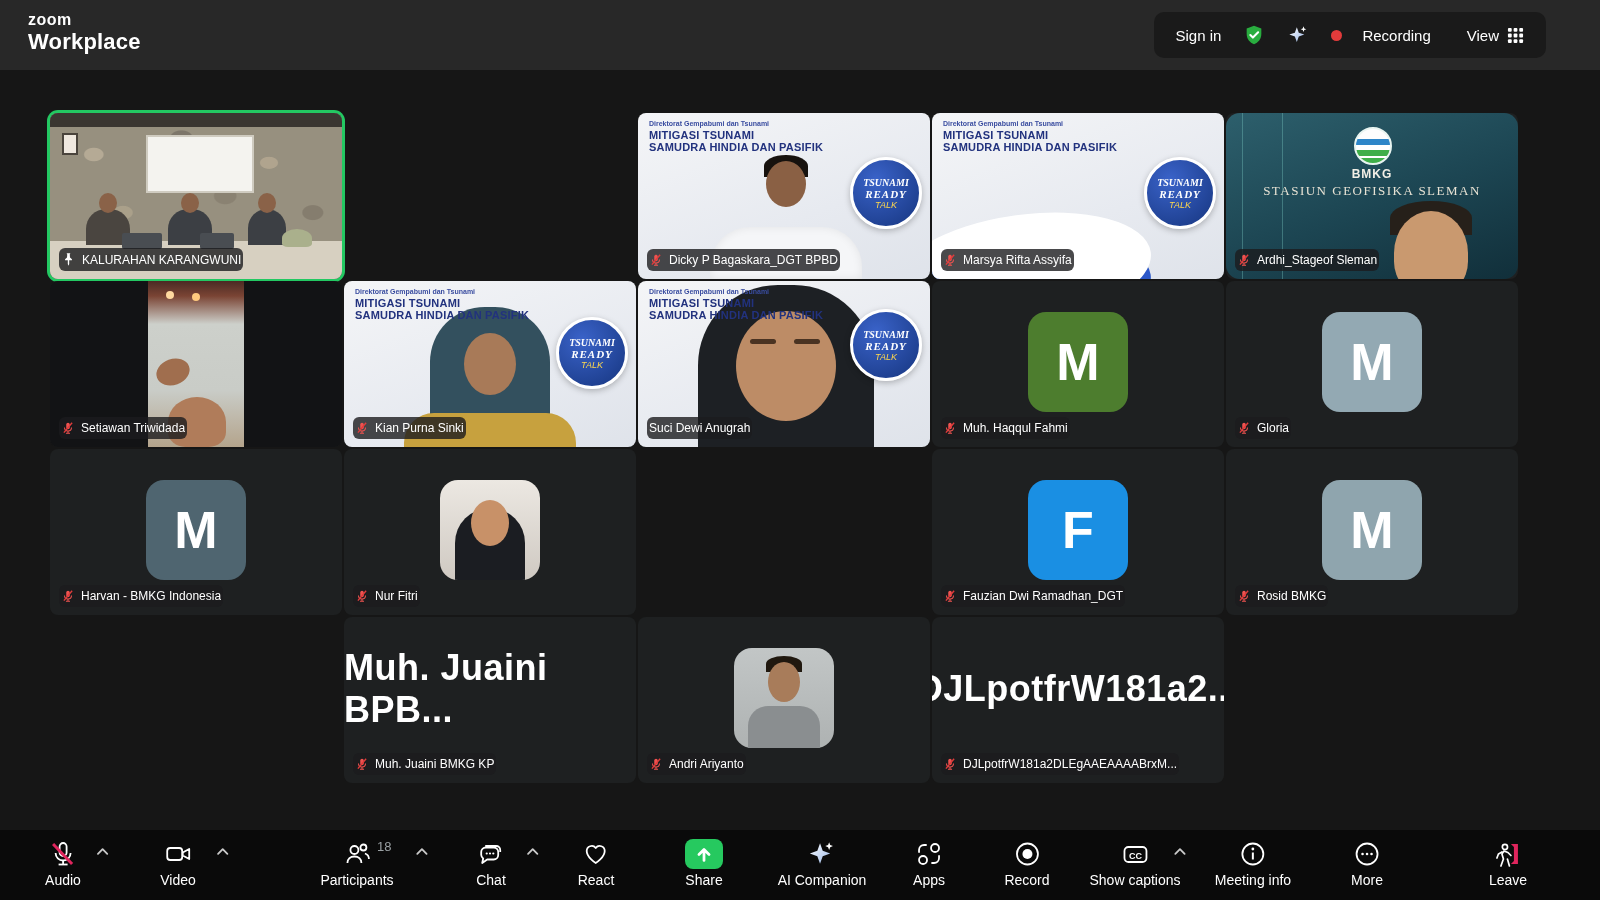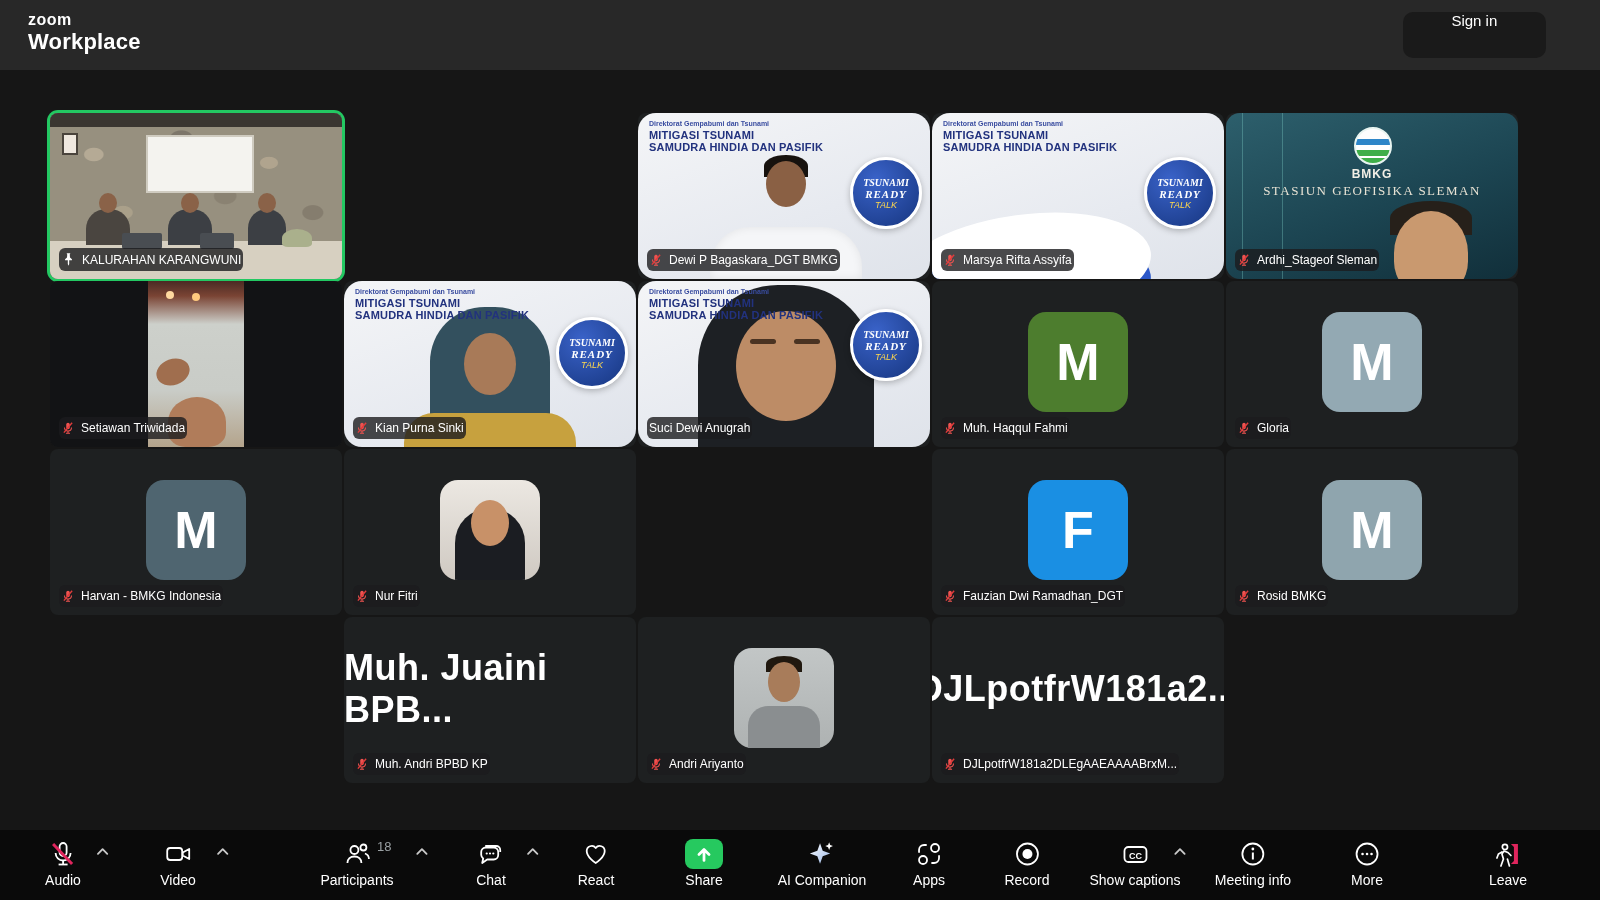--- a/index.html
+++ b/index.html
@@ -5,21 +5,21 @@
   * { margin:0; padding:0; box-sizing:border-box; }
   html,body { width:1600px; height:900px; overflow:hidden; }
   body { background:#161616; font-family:"Liberation Sans", sans-serif; color:#fff; position:relative; }
 
   
   .topbar { position:absolute; top:0; left:0; width:1600px; height:70px; background:#282828; }
   .logo { position:absolute; left:28px; top:12px; line-height:1; }
   .logo .l1 { font-size:16px; font-weight:700; letter-spacing:.5px; }
   .logo .l2 { font-size:22px; font-weight:700; margin-top:3px; letter-spacing:.2px; }
   .top-pill { position:absolute; right:54px; top:12px; height:46px; background:#1a1a1a; border-radius:10px;
-              display:flex; align-items:center; gap:22px; padding:0 22px;flex-direction:column; }
+              display:flex; align-items:center; gap:22px; padding:0 22px; }
   .signin { font-size:15px; color:#fff; cursor:pointer; }
   .rec-group { display:flex; align-items:center; gap:20px; font-size:15px; }
   .rec-dot { width:11px; height:11px; border-radius:50%; background:#e23b3b; }
   .view-group { display:flex; align-items:center; gap:8px; font-size:15px; margin-left:14px; }
   .tb-ic { display:block; }
 
   
   .stage { position:absolute; top:70px; left:0; width:1600px; height:760px; background:#161616; }
   .tile { position:absolute; width:292px; height:166px; background:#1e2021; border-radius:8px; overflow:hidden; }
   .tile.pinned { box-shadow:0 0 0 3px #23c862; }
@@ -60,21 +60,21 @@
   .v-dim { position:absolute; inset:0; background:#0c0e13; }
   .v-dim .vid { position:absolute; left:34px; top:0; width:224px; height:100%;
     background:linear-gradient(180deg,#e3ecf1 0%,#d2dbe0 55%,#b9c2c8 100%);
     background-image:repeating-linear-gradient(90deg, transparent 0 34px, rgba(90,110,125,.45) 34px 37px),
                      linear-gradient(180deg,#e9f2f6 0%,#d2dbe0 55%,#b9c2c8 100%); }
   .v-dim .fig { position:absolute; bottom:0; width:86px; height:96px; background:#232c52; border-radius:40px 40px 0 0; }
   .v-dim .fig::before { content:""; position:absolute; left:50%; top:14px; transform:translateX(-50%); width:30px; height:36px; border-radius:50%; background:#b5855f; }
   .v-dim .f1 { left:46px; } .v-dim .f2 { right:42px; width:96px; height:104px; }
 
   
-  .v-tsu { position:absolute; inset:0; background:linear-gradient(160deg,#f4f5f7 0%,#e7eaf0 60%,#dfe3ea 100%);border-radius:18px; }
+  .v-tsu { position:absolute; inset:0; background:linear-gradient(160deg,#f4f5f7 0%,#e7eaf0 60%,#dfe3ea 100%); }
   .tsu-head { position:absolute; top:7px; left:11px; z-index:2; }
   .tsu-head .t1 { font-size:7px; font-weight:700; color:#3a4da0; margin-bottom:2px; }
   .tsu-head .t2, .tsu-head .t3 { font-size:11px; font-weight:800; color:#22327e; letter-spacing:.2px; }
   .tsu-badge { position:absolute; right:8px; top:44px; width:72px; height:72px; border-radius:50%;
     background:radial-gradient(circle at 35% 30%, #3a63c9, #16357f); border:3px solid #fff;
     box-shadow:0 2px 6px rgba(0,0,0,.25); display:flex; flex-direction:column; align-items:center; justify-content:center;
     color:#fff; z-index:3; text-align:center; }
   .tsu-badge .b1 { font-size:10px; font-weight:800; font-style:italic; font-family:"Liberation Serif", serif; }
   .tsu-badge .b2 { font-size:11px; font-weight:800; font-style:italic; font-family:"Liberation Serif", serif; letter-spacing:1px; }
   .tsu-badge .b3 { font-size:9px; font-style:italic; color:#ffd84d; }
@@ -307,21 +307,21 @@
       <div class="tsu-badge">
         <div class="b1">TSUNAMI</div>
           <div class="b2">READY</div>
           <div class="b3">TALK</div>
       </div>
     </div>
     <div class="name-tag">
       <svg width="14" height="14">
           <use href="#i-micoff"></use>
         </svg>
-      <span class="nm">Dewi P Bagaskara_DGT BMKG</span>
+      <span class="nm">Dicky P Bagaskara_DGT BPBD</span>
     </div>
   </div>
 
   <div class="tile" style="left:932px;top:43px">
     <div class="v-tsu ps-marsya">
       <div class="tsu-head">
         <div class="t1">Direktorat Gempabumi dan Tsunami</div>
         <div class="t2">MITIGASI TSUNAMI</div>
         <div class="t3">SAMUDRA HINDIA DAN PASIFIK</div>
       </div>
@@ -482,21 +482,21 @@
       <span class="nm">Rosid BMKG</span>
     </div>
   </div>
 
   <div class="tile" style="left:344px;top:547px">
     <div class="big-name">Muh. Juaini BPB...</div>
     <div class="name-tag">
       <svg width="14" height="14">
           <use href="#i-micoff"></use>
         </svg>
-      <span class="nm">Muh. Andri BPBD KP</span>
+      <span class="nm">Muh. Juaini BMKG KP</span>
     </div>
   </div>
 
   <div class="tile" style="left:638px;top:547px">
     <div class="ph-andri">
       <div class="hair"></div>
         <div class="face"></div>
         <div class="shirt"></div>
     </div>
     <div class="name-tag">

